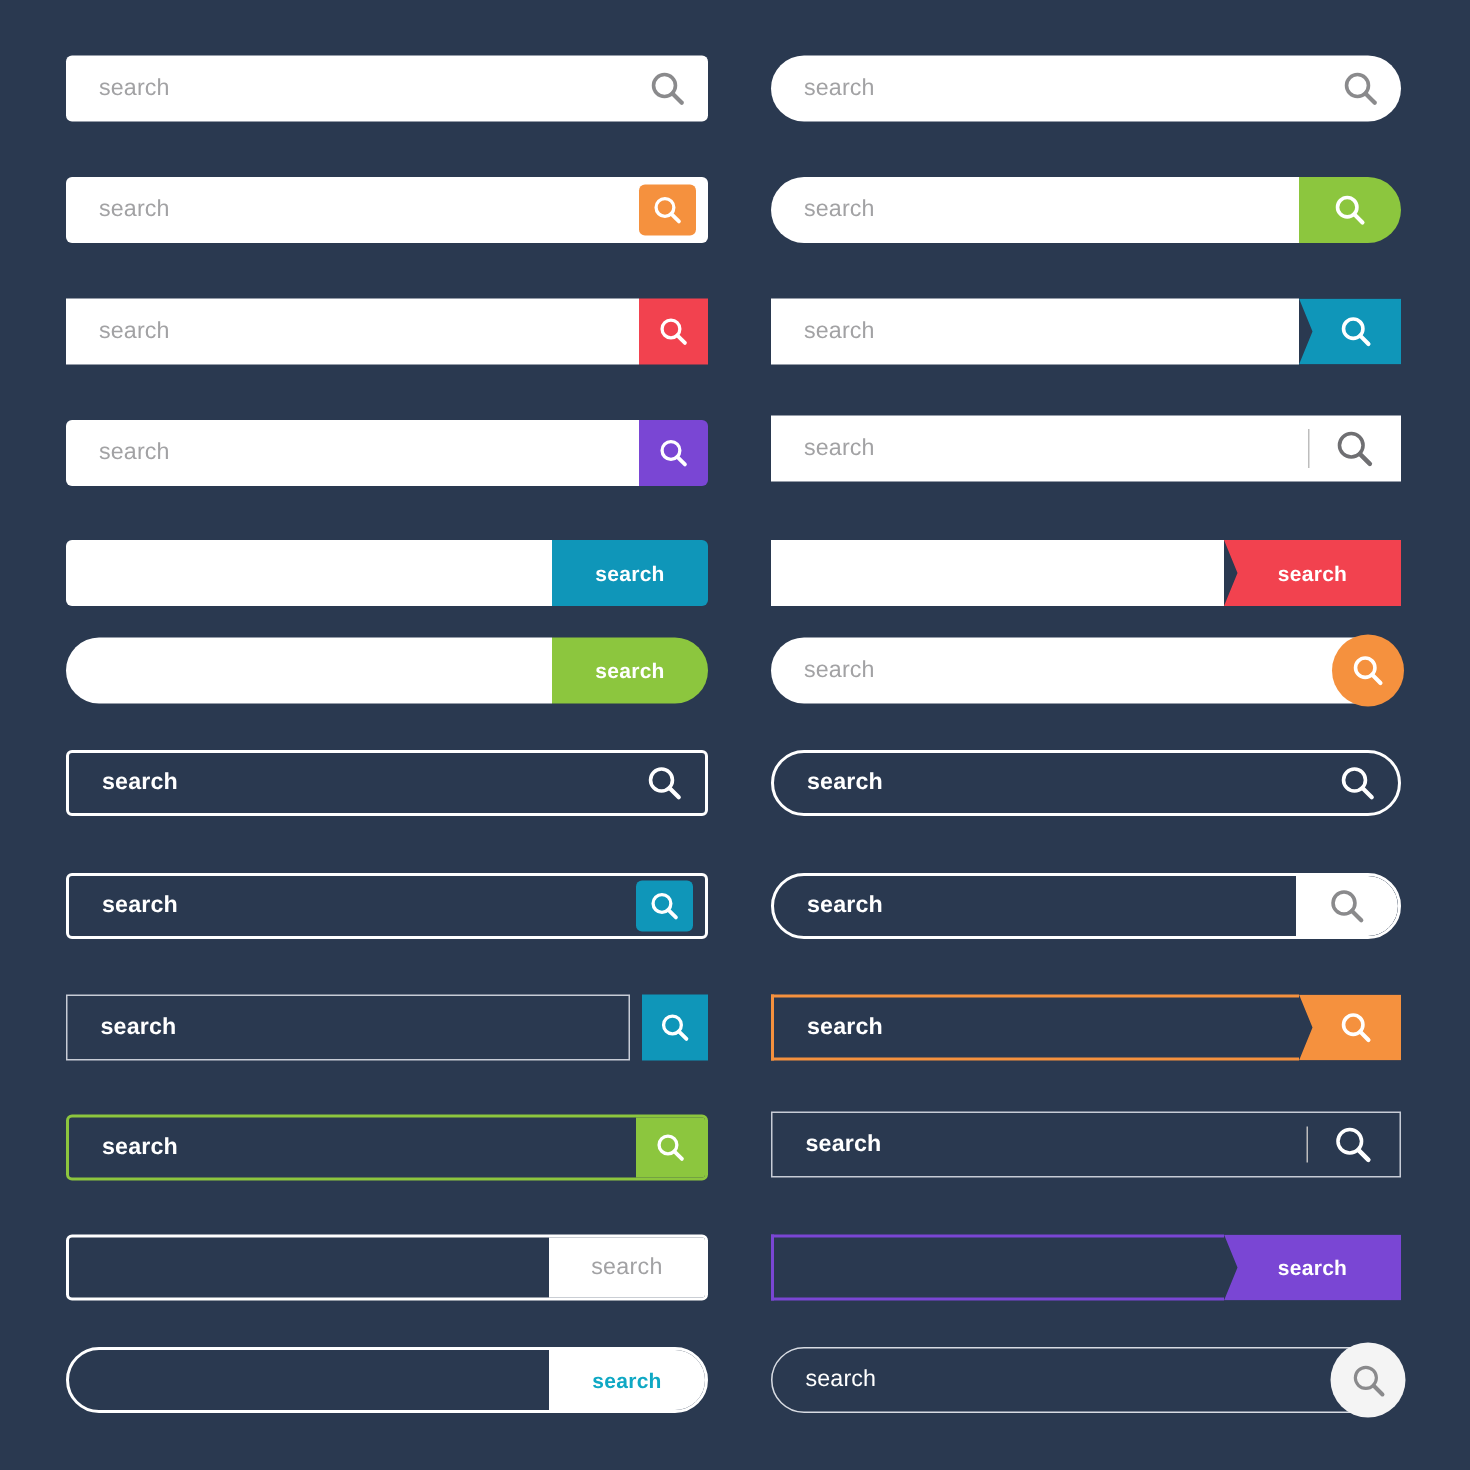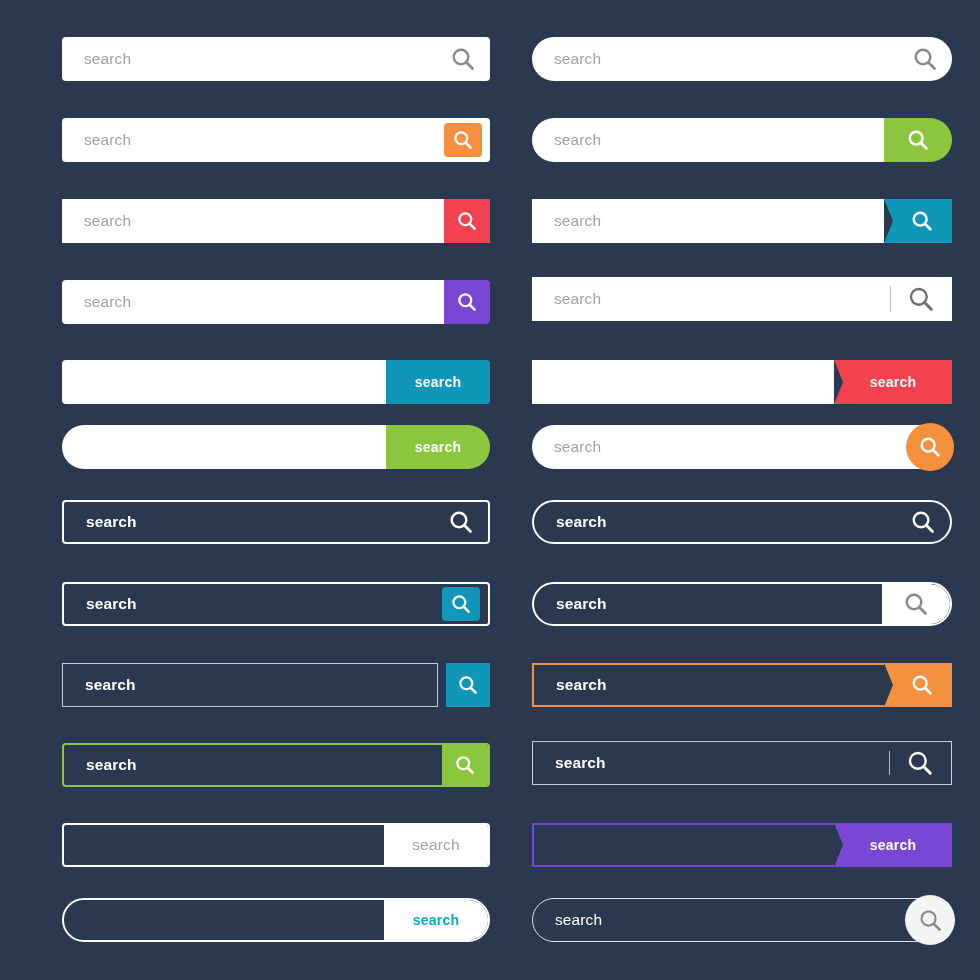--- a/index.html
+++ b/index.html
@@ -13,21 +13,21 @@
     position: relative;
     width: 980px; height: 980px;
     background: #2a3950;
   }
   .col { position: absolute; top: 0; }
   .col-left  { left: 44px;  width: 428px; }
   .col-right { left: 514px; width: 420px; }
 
   .row {
     position: absolute;
-    left: 18px;
+    left: 0;
     width: 100%;
     height: 44px;
   }
 
   
   .bar {
     position: relative;
     display: flex;
     align-items: center;
     width: 100%;

